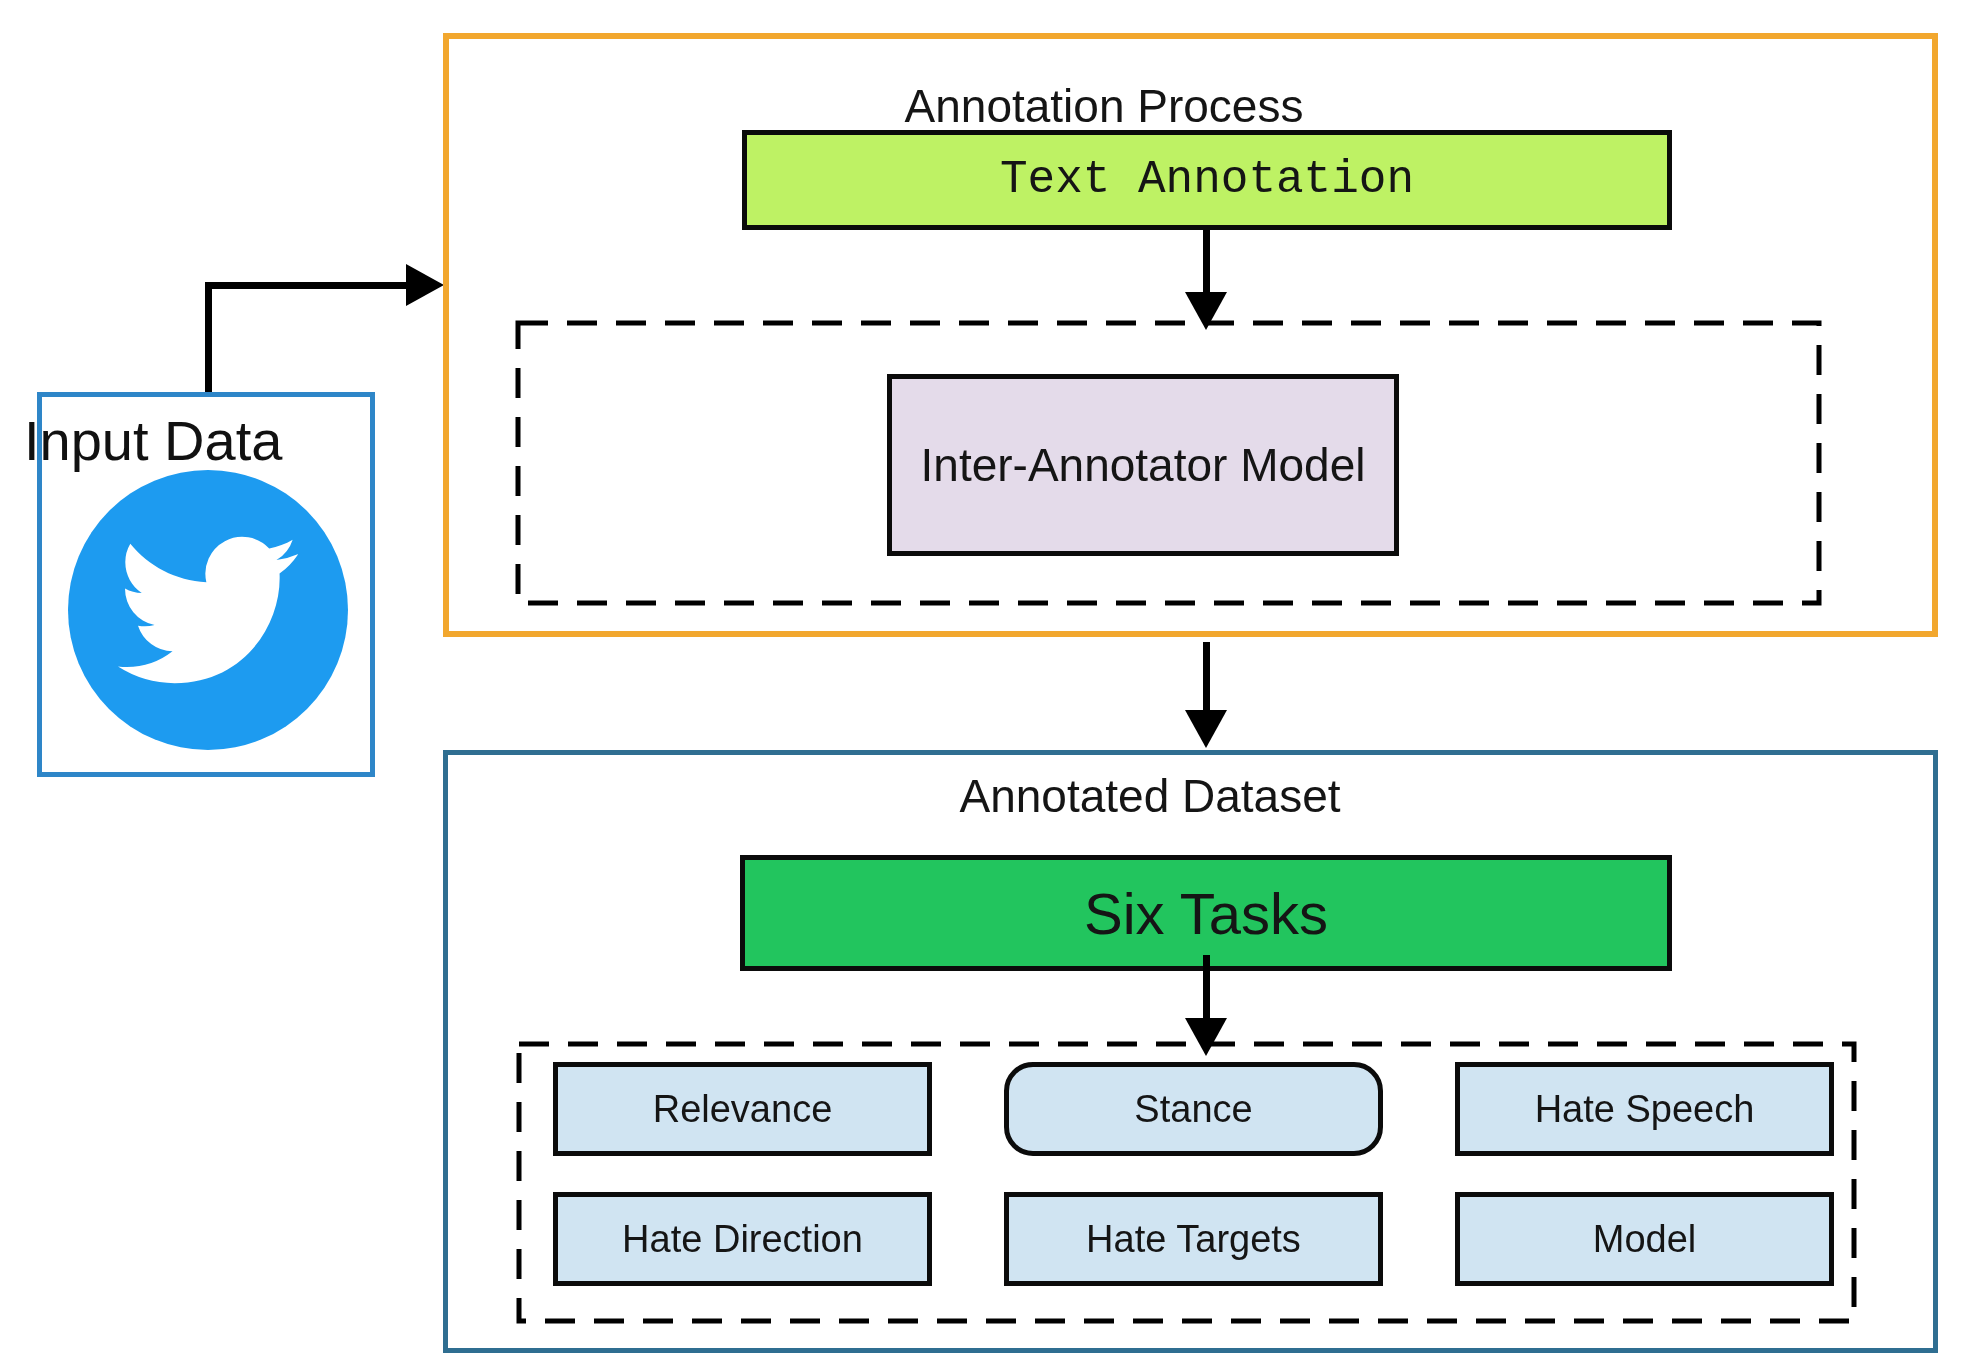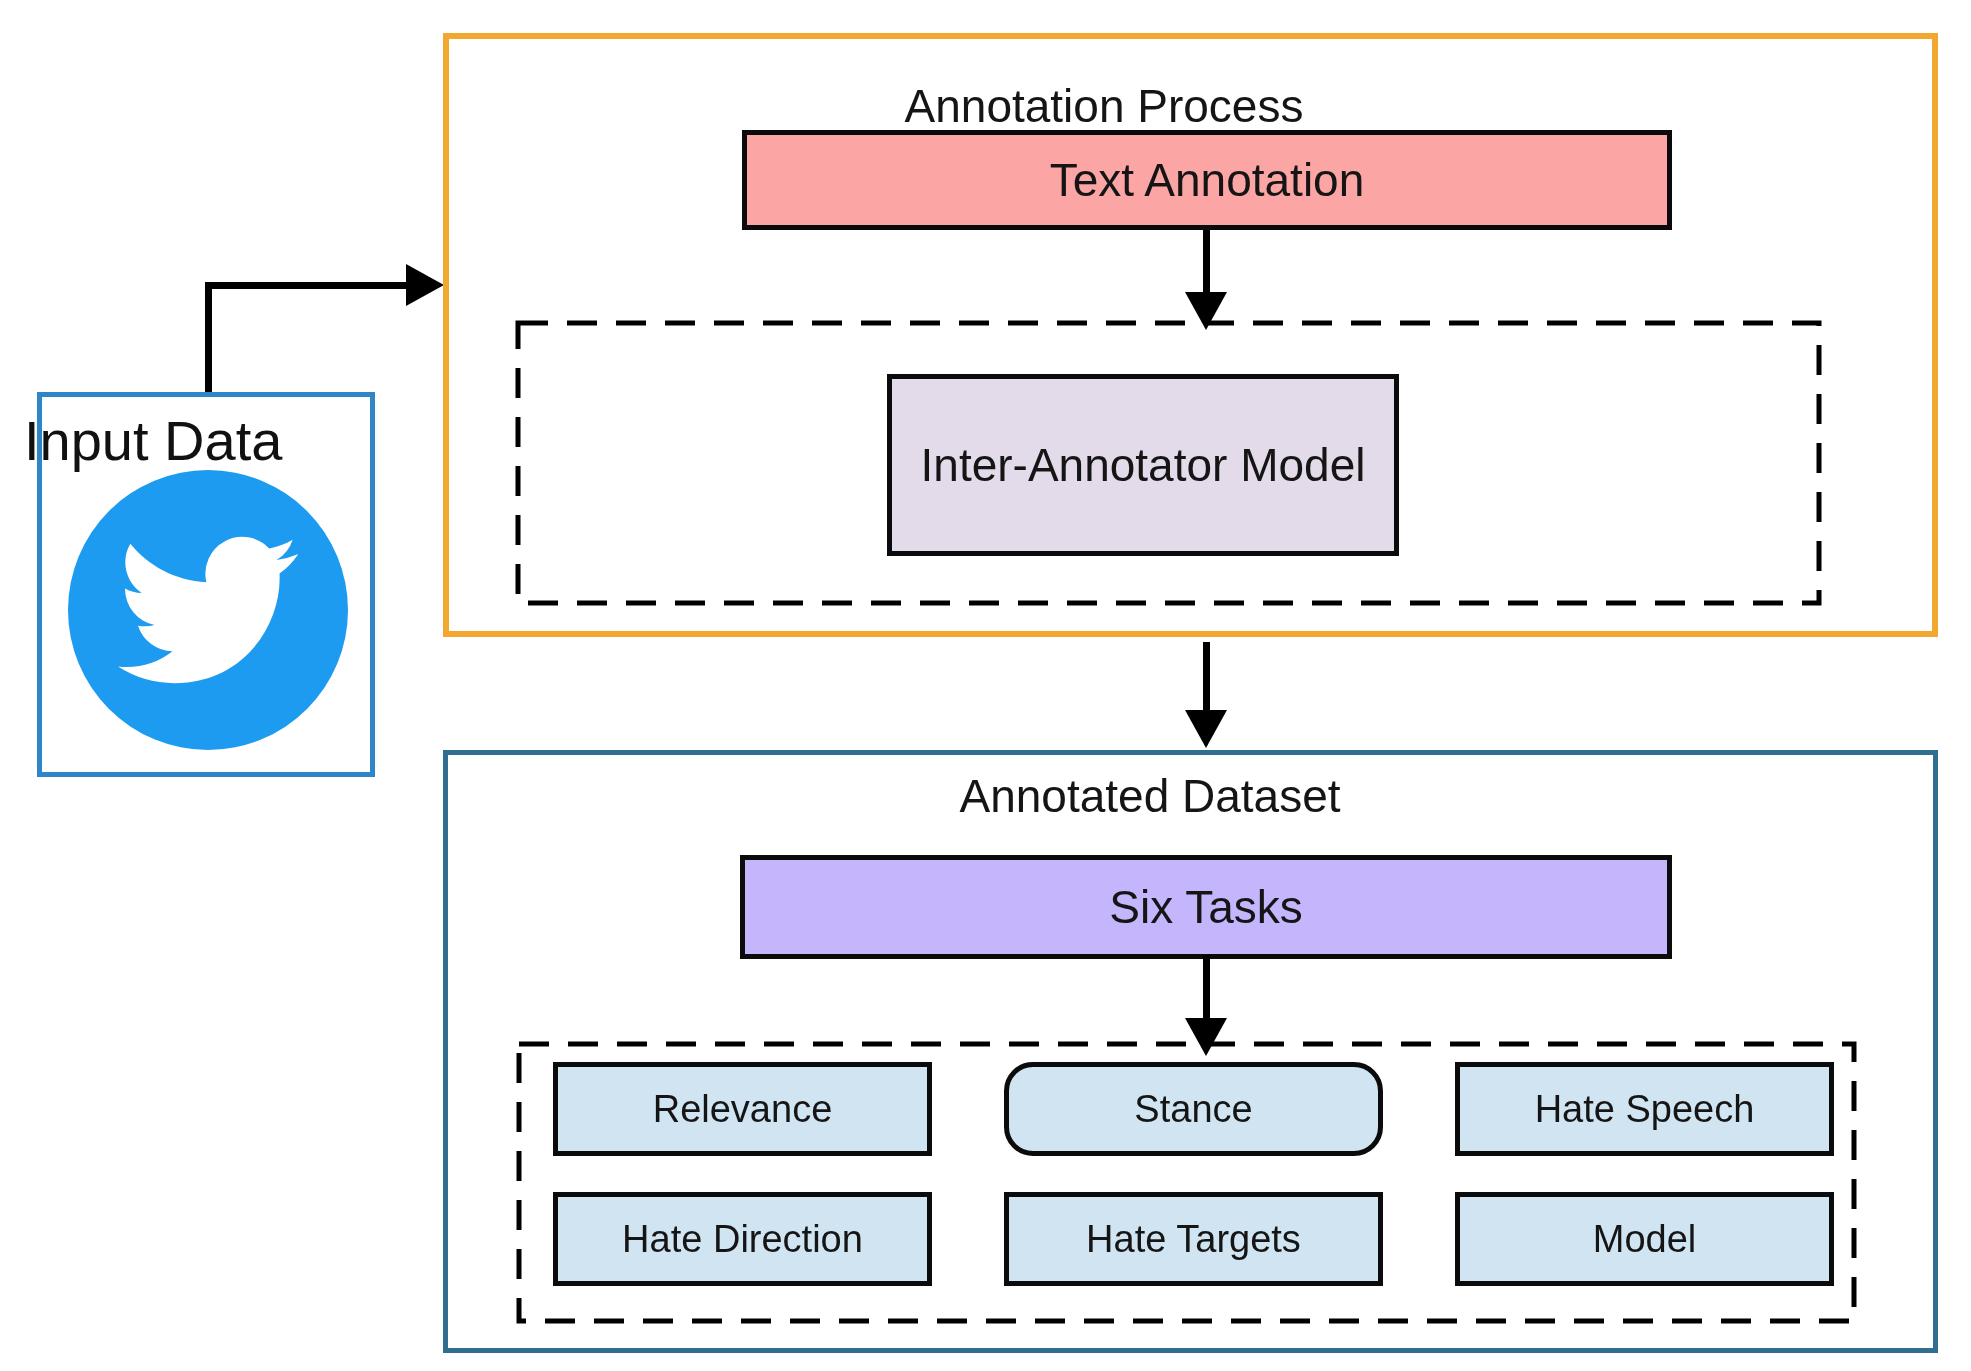--- a/index.html
+++ b/index.html
@@ -33,23 +33,23 @@
   }
   .process-title{left:443px;top:32px;width:1322px;margin-top:48px;}
   .dataset-title{left:443px;top:770px;width:1414px;}
   .input-title{left:24px;top:408px;width:328px;font-size:56px;}
 
   
   .node{
     display:flex;align-items:center;justify-content:center;
     border:5px solid #0b0b0b;text-align:center;color:#151515;
   }
-  .gray-box{left:742px;top:130px;width:930px;height:100px;background:#fca5a5;font-size:46px;}
+  .gray-box{left:742px;top:130px;width:930px;height:100px;background:#bef264;font-size:46px;font-family:Liberation Mono, monospace;}
   .lavender-box{left:887px;top:374px;width:512px;height:182px;background:#E4DBEA;font-size:46px;}
-  .gold-box{left:740px;top:855px;width:932px;height:104px;background:#c4b5fd;font-size:46px;}
+  .gold-box{left:740px;top:855px;width:932px;height:116px;background:#22c55e;font-size:58px;}
   .task-box{width:379px;height:94px;background:#D0E4F2;font-size:38px;}
 
   
   .twitter-circle{
     left:68px;top:470px;width:280px;height:280px;border-radius:50%;
     background:#1D9BF0;display:flex;align-items:center;justify-content:center;
   }
   .twitter-circle svg{width:180px;height:180px;display:block;}
 
   

